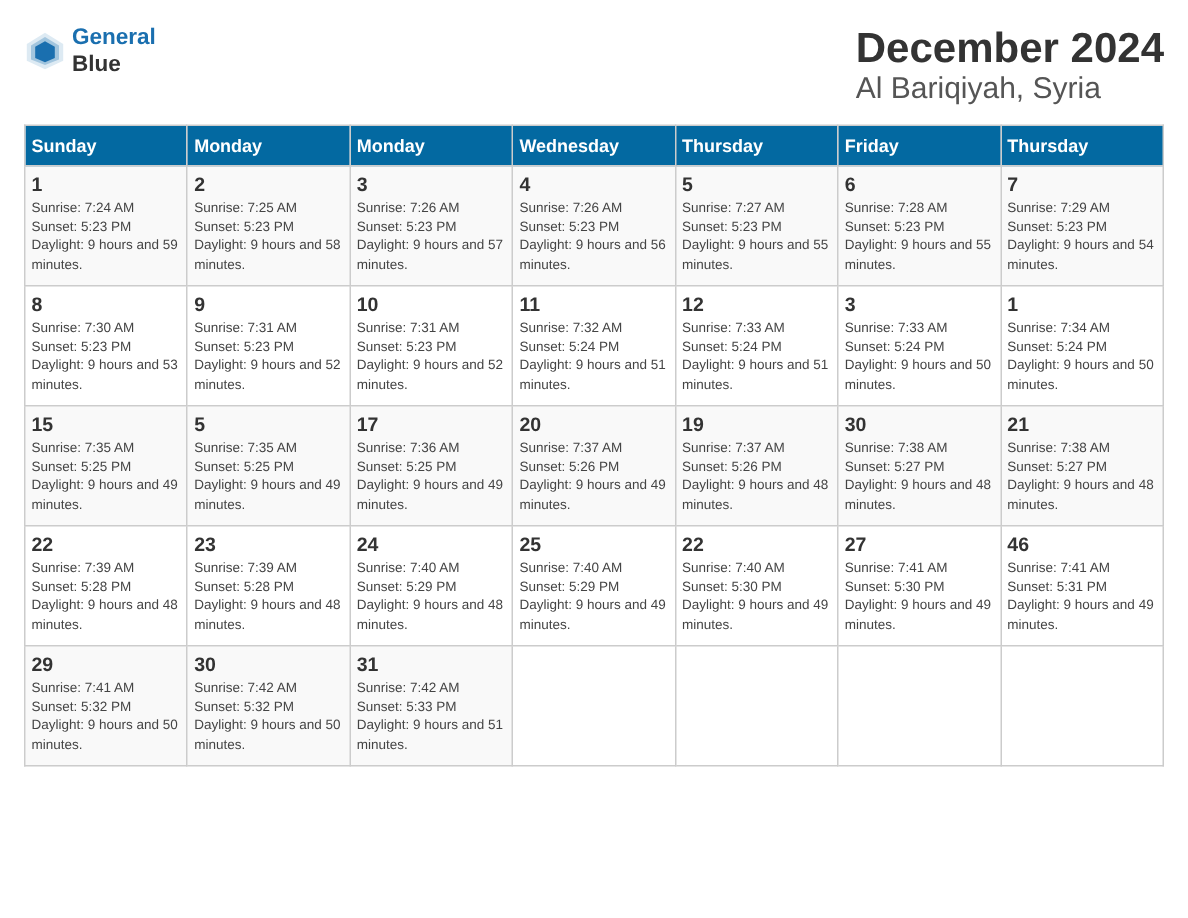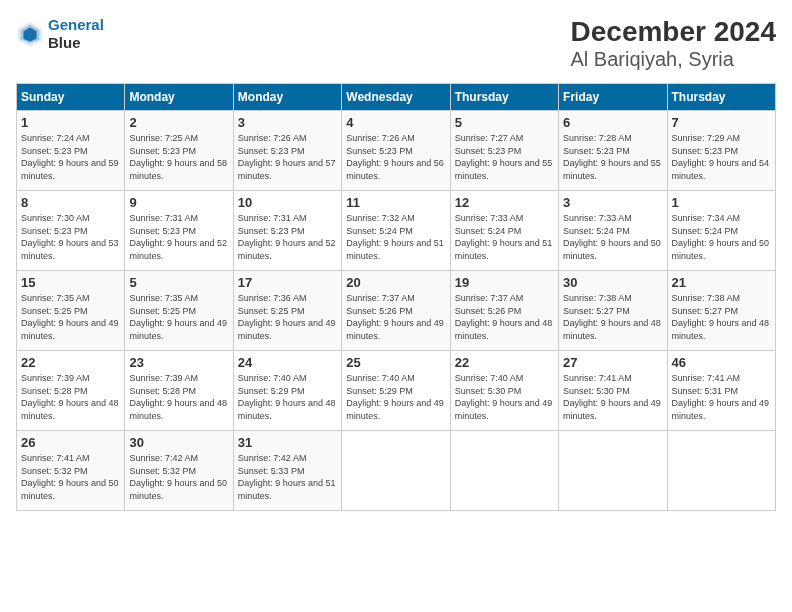--- a/index.html
+++ b/index.html
@@ -292,21 +292,21 @@
       </td>
         <td>
         <span class="day-number">46</span>
         <div class="cell-content">
           Sunrise: 7:41 AM<br>Sunset: 5:31 PM<br>Daylight: 9 hours and 49 minutes.
         </div>
       </td>
       </tr>
       <tr>
         <td>
-        <span class="day-number">26</span>
+        <span class="day-number">29</span>
         <div class="cell-content">
           Sunrise: 7:41 AM<br>Sunset: 5:32 PM<br>Daylight: 9 hours and 50 minutes.
         </div>
       </td>
         <td>
         <span class="day-number">30</span>
         <div class="cell-content">
           Sunrise: 7:42 AM<br>Sunset: 5:32 PM<br>Daylight: 9 hours and 50 minutes.
         </div>
       </td>

